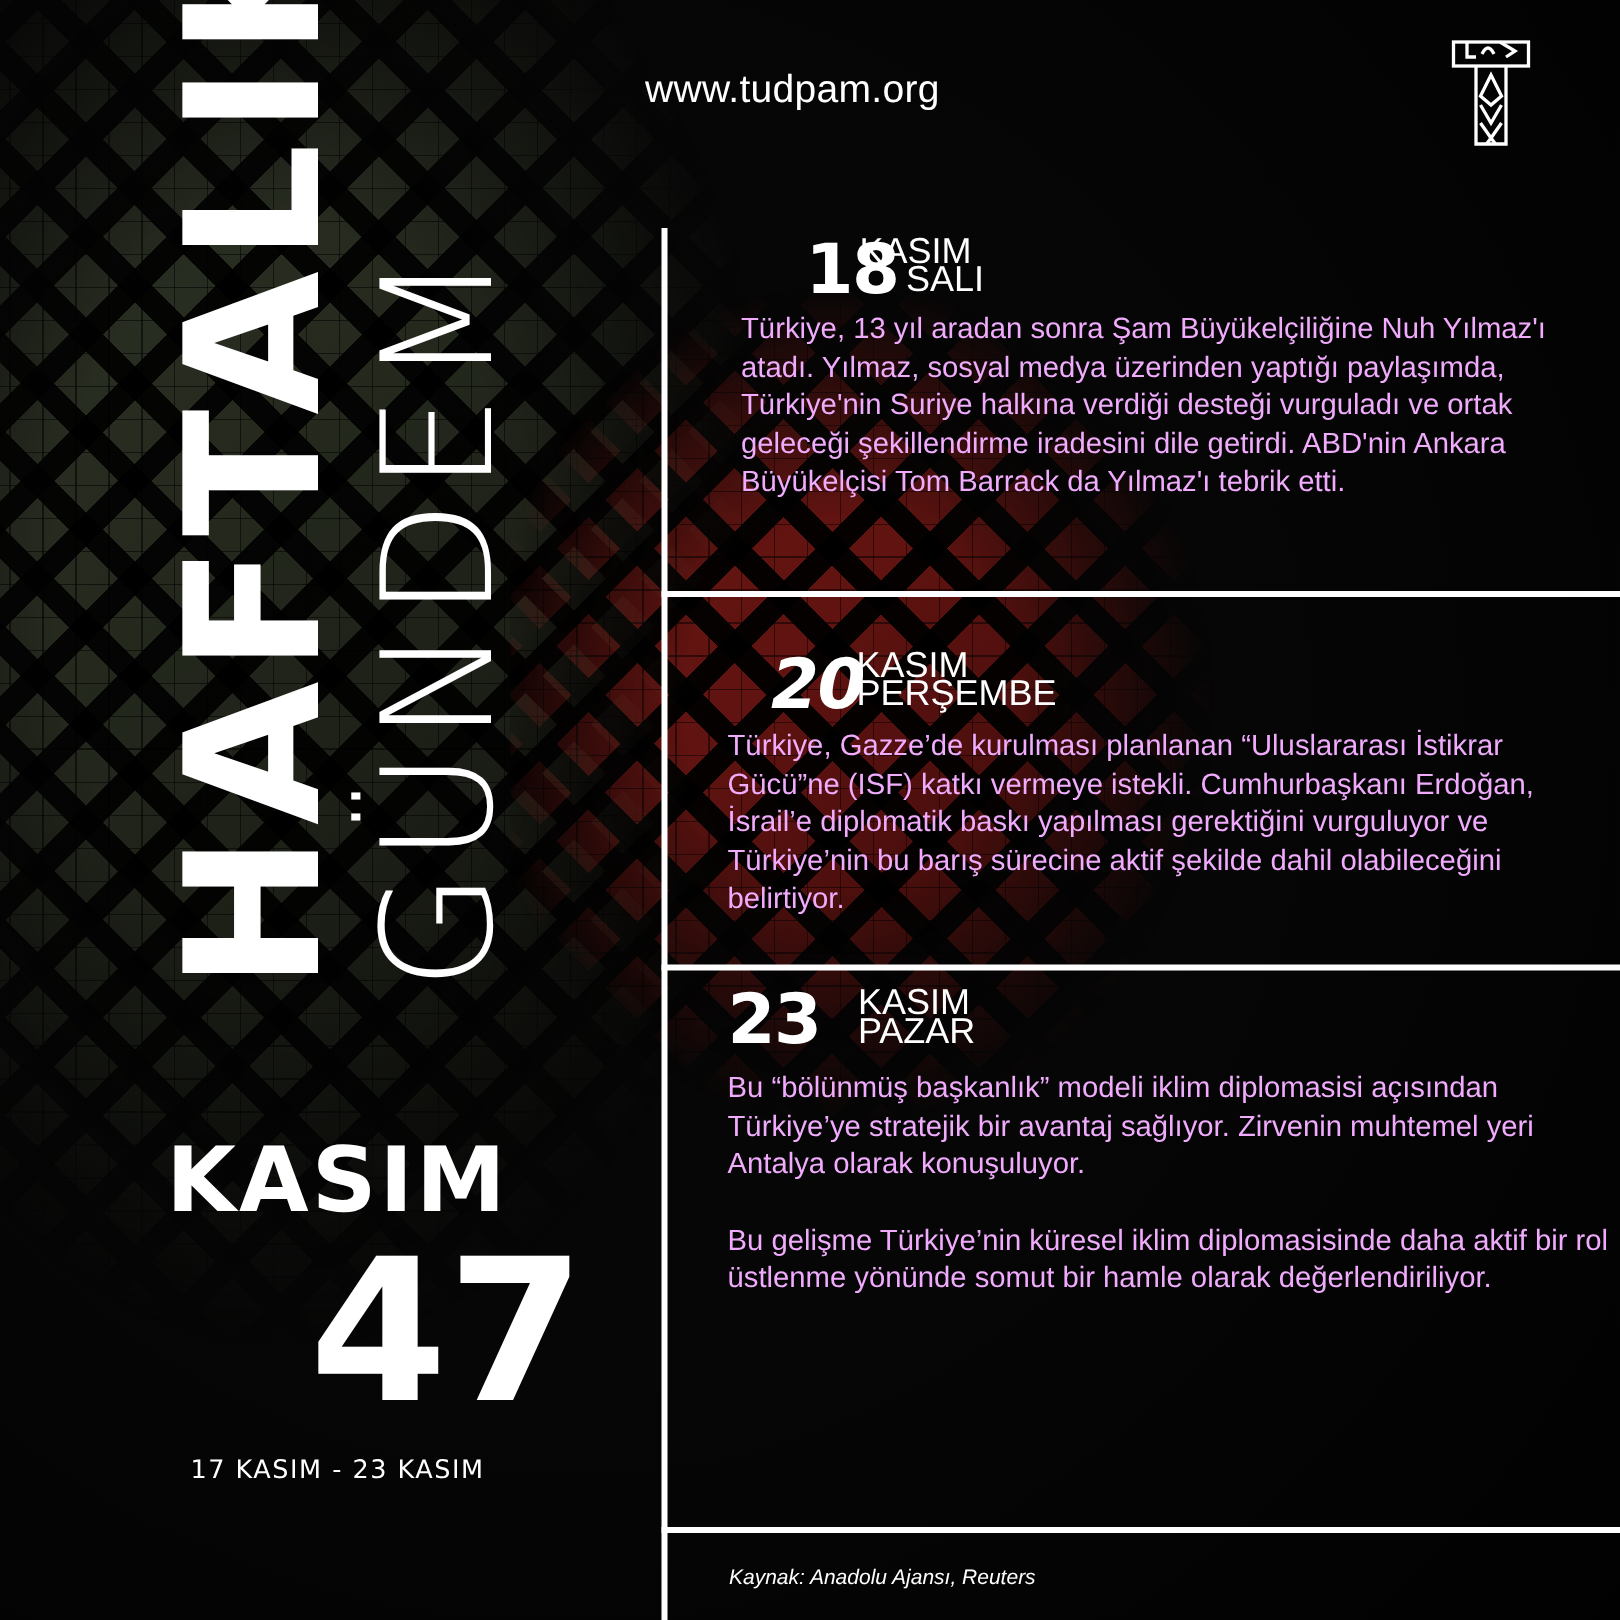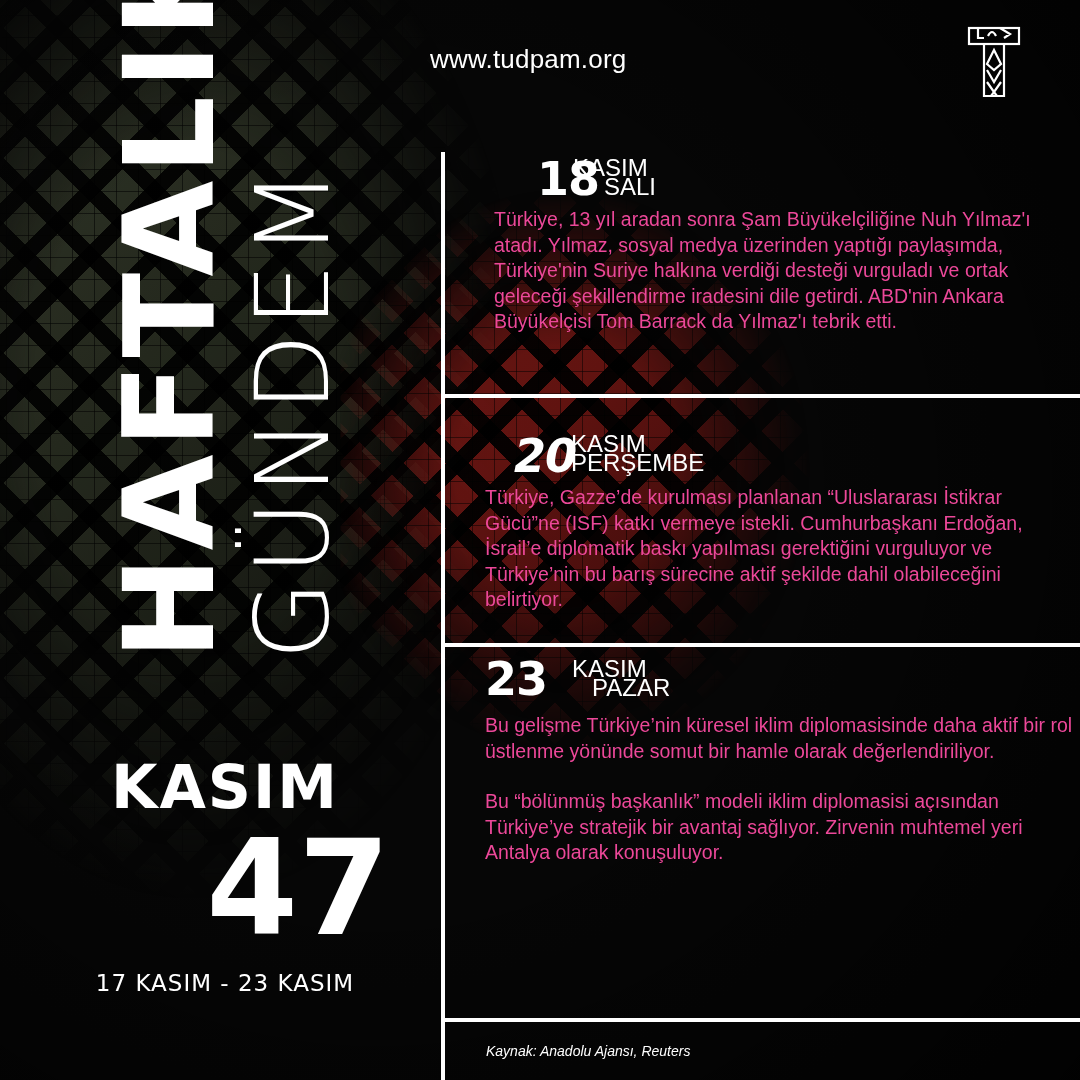--- a/index.html
+++ b/index.html
@@ -64,36 +64,36 @@
     .week-label {
       position: absolute; left: 60px; width: 330px; top: 752px; text-align: center;
       font-family: "DejaVu Sans", sans-serif; font-weight: bold; font-size: 60px; letter-spacing: 2px;
     }
     .week-number {
       position: absolute; left: 60px; width: 330px; top: 818px; text-align: right;
       font-family: "DejaVu Sans", sans-serif; font-weight: bold; font-size: 132px; line-height: 140px;
     }
     .week-range {
       position: absolute; left: 60px; width: 330px; top: 970px; text-align: center;
-      font-family: "DejaVu Sans", sans-serif; font-size: 23px; letter-spacing: 1px;
+      font-family: "DejaVu Sans", sans-serif; font-size: 17px; letter-spacing: 1px;
     }
 
     
     .vline { position: absolute; left: 441px; top: 152px; width: 4px; height: 928px; background: #fff; }
     .hline { position: absolute; left: 441px; right: 0; height: 4px; background: #fff; }
     .day-number {
       position: absolute; font-family: "DejaVu Sans", sans-serif; font-weight: bold;
       font-size: 46px; line-height: 46px; letter-spacing: -1px;
     }
     .day-meta {
       position: absolute; font-family: "Liberation Sans", sans-serif; font-size: 24px; line-height: 19px;
     }
     .entry-body {
       position: absolute; font-family: "Liberation Sans", sans-serif; font-size: 19.5px; line-height: 25.5px;
-      color: #ec4899;
+      color: #f0abfc;
     }
     .entry-body p { margin: 0; }
     .entry-body p + p { margin-top: 25px; }
 
     .source {
       position: absolute; left: 486px; top: 1043px; font-style: italic; font-size: 14px;
       font-family: "Liberation Sans", sans-serif;
     }
   </style>
 </head>
@@ -142,20 +142,20 @@
   <div class="day-meta" style="left:571px; top:434px;">KASIM</div>
   <div class="day-meta" style="left:571px; top:453px;">PERŞEMBE</div>
   <div class="entry-body" style="left:485px; top:485px; width:560px;">
     <p>Türkiye, Gazze’de kurulması planlanan “Uluslararası İstikrar Gücü”ne (ISF) katkı vermeye istekli. Cumhurbaşkanı Erdoğan, İsrail’e diplomatik baskı yapılması gerektiğini vurguluyor ve Türkiye’nin bu barış sürecine aktif şekilde dahil olabileceğini belirtiyor.</p>
   </div>
 </div>
 
 <div>
   <div class="day-number" style="left:485px; top:656px;">23</div>
   <div class="day-meta" style="left:572px; top:659px;">KASIM</div>
-  <div class="day-meta" style="left:572px; top:678px;margin-left:20px;">PAZAR</div>
+  <div class="day-meta" style="left:572px; top:678px;">PAZAR</div>
   <div class="entry-body" style="left:485px; top:713px; width:590px;">
+    <p>Bu “bölünmüş başkanlık” modeli iklim diplomasisi açısından Türkiye’ye stratejik bir avantaj sağlıyor. Zirvenin muhtemel yeri Antalya olarak konuşuluyor.</p>
     <p>Bu gelişme Türkiye’nin küresel iklim diplomasisinde daha aktif bir rol üstlenme yönünde somut bir hamle olarak değerlendiriliyor.</p>
-    <p>Bu “bölünmüş başkanlık” modeli iklim diplomasisi açısından Türkiye’ye stratejik bir avantaj sağlıyor. Zirvenin muhtemel yeri Antalya olarak konuşuluyor.</p>
   </div>
 </div>
 
 <div class="source">Kaynak:  Anadolu Ajansı, Reuters</div>
 
 </body></html>

